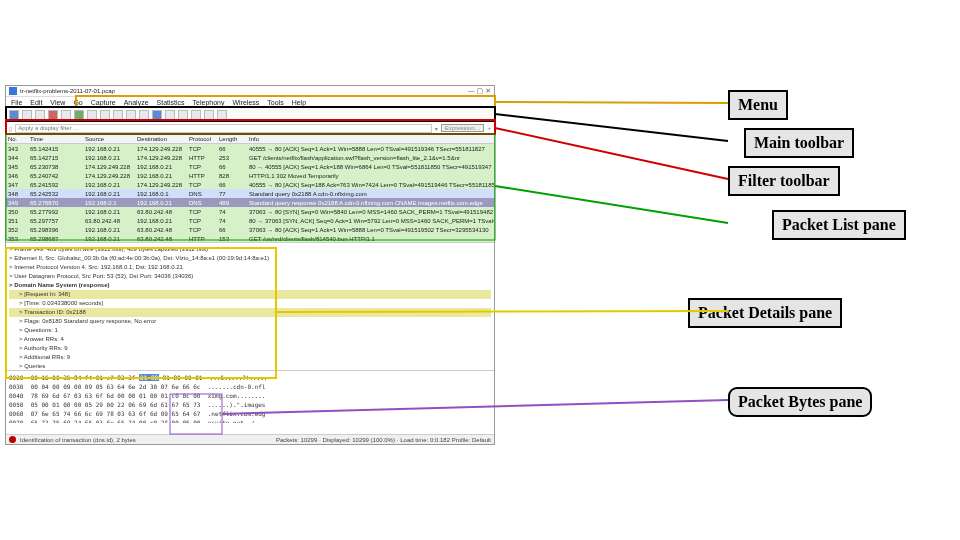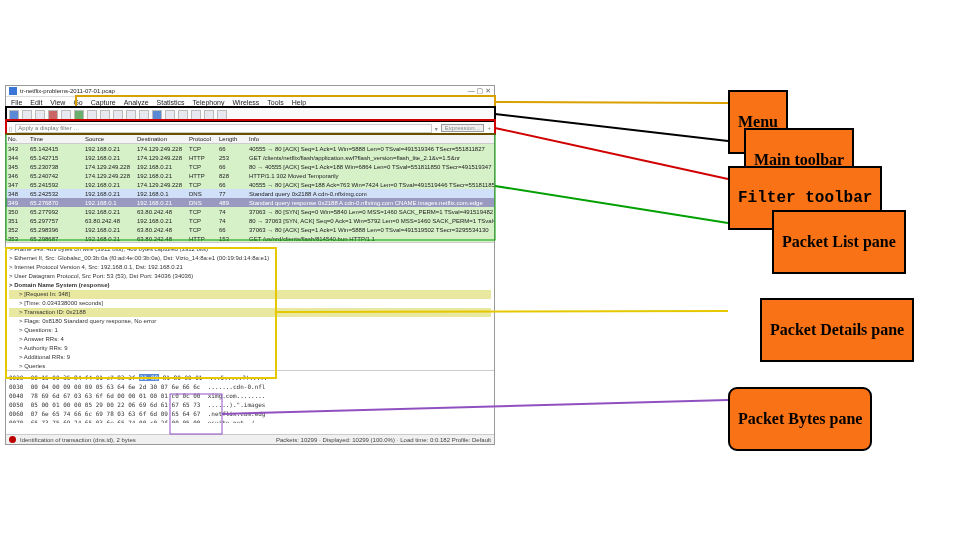--- a/index.html
+++ b/index.html
@@ -160,24 +160,24 @@
     padding: 0 3px;
     color: #444;
   }
   .statusbar .dot { width: 7px; height: 7px; background: #b00; border-radius: 50%; margin-right: 4px; }
   .statusbar .right { margin-left: auto; }
 
   
   .label-box {
     position: absolute;
     border: 2px solid #000;
-    background: #f97316;
+    background: #e5e5e5;
     font-family: "Times New Roman", serif;
     font-size: 16px;
-    padding: 21px 8px;
+    padding: 4px 8px;
     font-weight: bold;
   }
   
   .connectors {
     position: absolute;
     left: 0; top: 0;
     width: 960px; height: 540px;
     pointer-events: none;
   }
   .connectors line { stroke-width: 2; }
@@ -376,23 +376,23 @@
 
   <div class="statusbar">
     <span class="dot"></span>
     <span>Identification of transaction (dns.id), 2 bytes</span>
     <span class="right">Packets: 10299 · Displayed: 10299 (100.0%) · Load time: 0:0.182    Profile: Default</span>
   </div>
 </div>
 
 <div class="label-box" style="left:728px; top:90px;">Menu</div>
 <div class="label-box" style="left:744px; top:128px;">Main toolbar</div>
-<div class="label-box" style="left:728px; top:166px;font-family:Liberation Mono, monospace;">Filter toolbar</div>
+<div class="label-box" style="left:728px; top:166px;">Filter toolbar</div>
 <div class="label-box" style="left:772px; top:210px;">Packet List pane</div>
-<div class="label-box" style="left:760px; top:298px;font-family:Liberation Serif, serif;">Packet Details pane</div>
+<div class="label-box" style="left:688px; top:298px;font-family:Liberation Serif, serif;">Packet Details pane</div>
 <div class="label-box" style="left:728px; top:387px;border-radius:9px;">Packet Bytes pane</div>
 
 <svg class="connectors">
   <g id="hl-rects">
       <rect x="76" y="96" width="419" height="11" fill="none" stroke="#d9a000" stroke-width="2"></rect>
       <rect x="6" y="107" width="489" height="14" fill="none" stroke="#000000" stroke-width="2"></rect>
       <rect x="6" y="120" width="489" height="14" fill="none" stroke="#d00000" stroke-width="2"></rect>
       <rect x="6" y="134" width="489" height="106" fill="none" stroke="#00a000" stroke-width="1"></rect>
       <rect x="6" y="248" width="270" height="130" fill="none" stroke="#e6c800" stroke-width="2"></rect>
       <rect x="170" y="394" width="52" height="40" fill="none" stroke="#9050c0" stroke-width="1"></rect>

